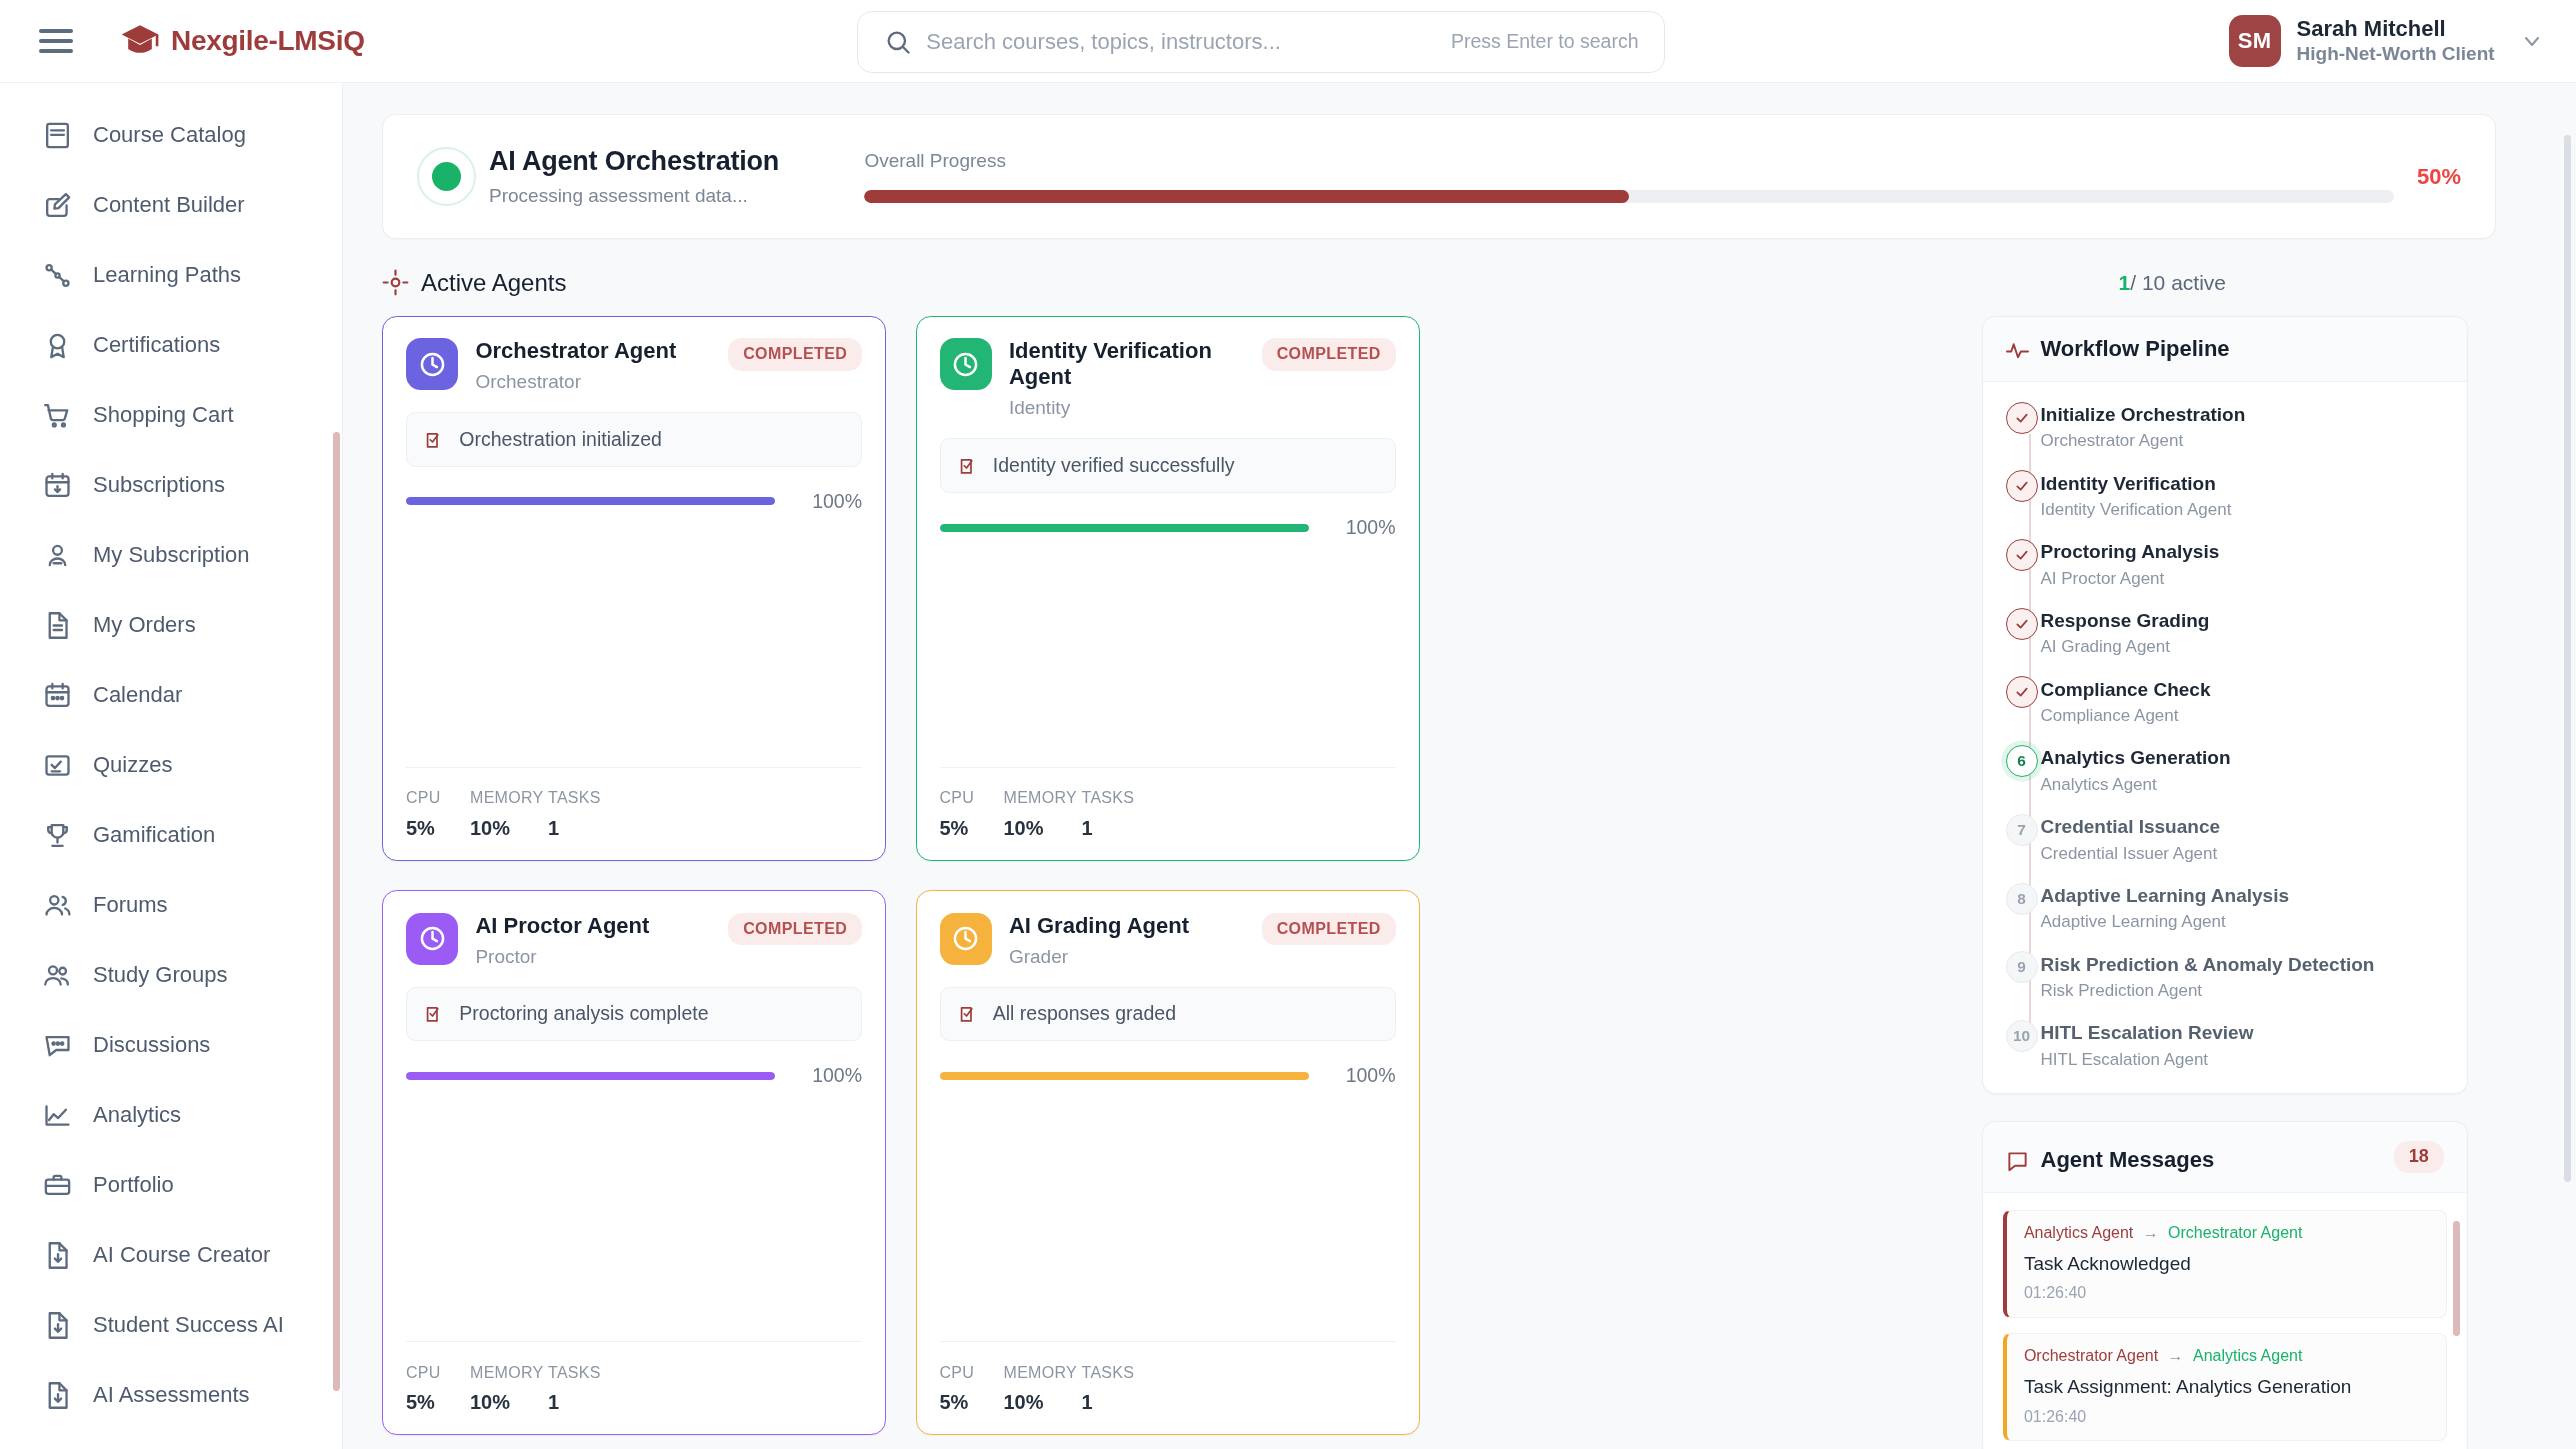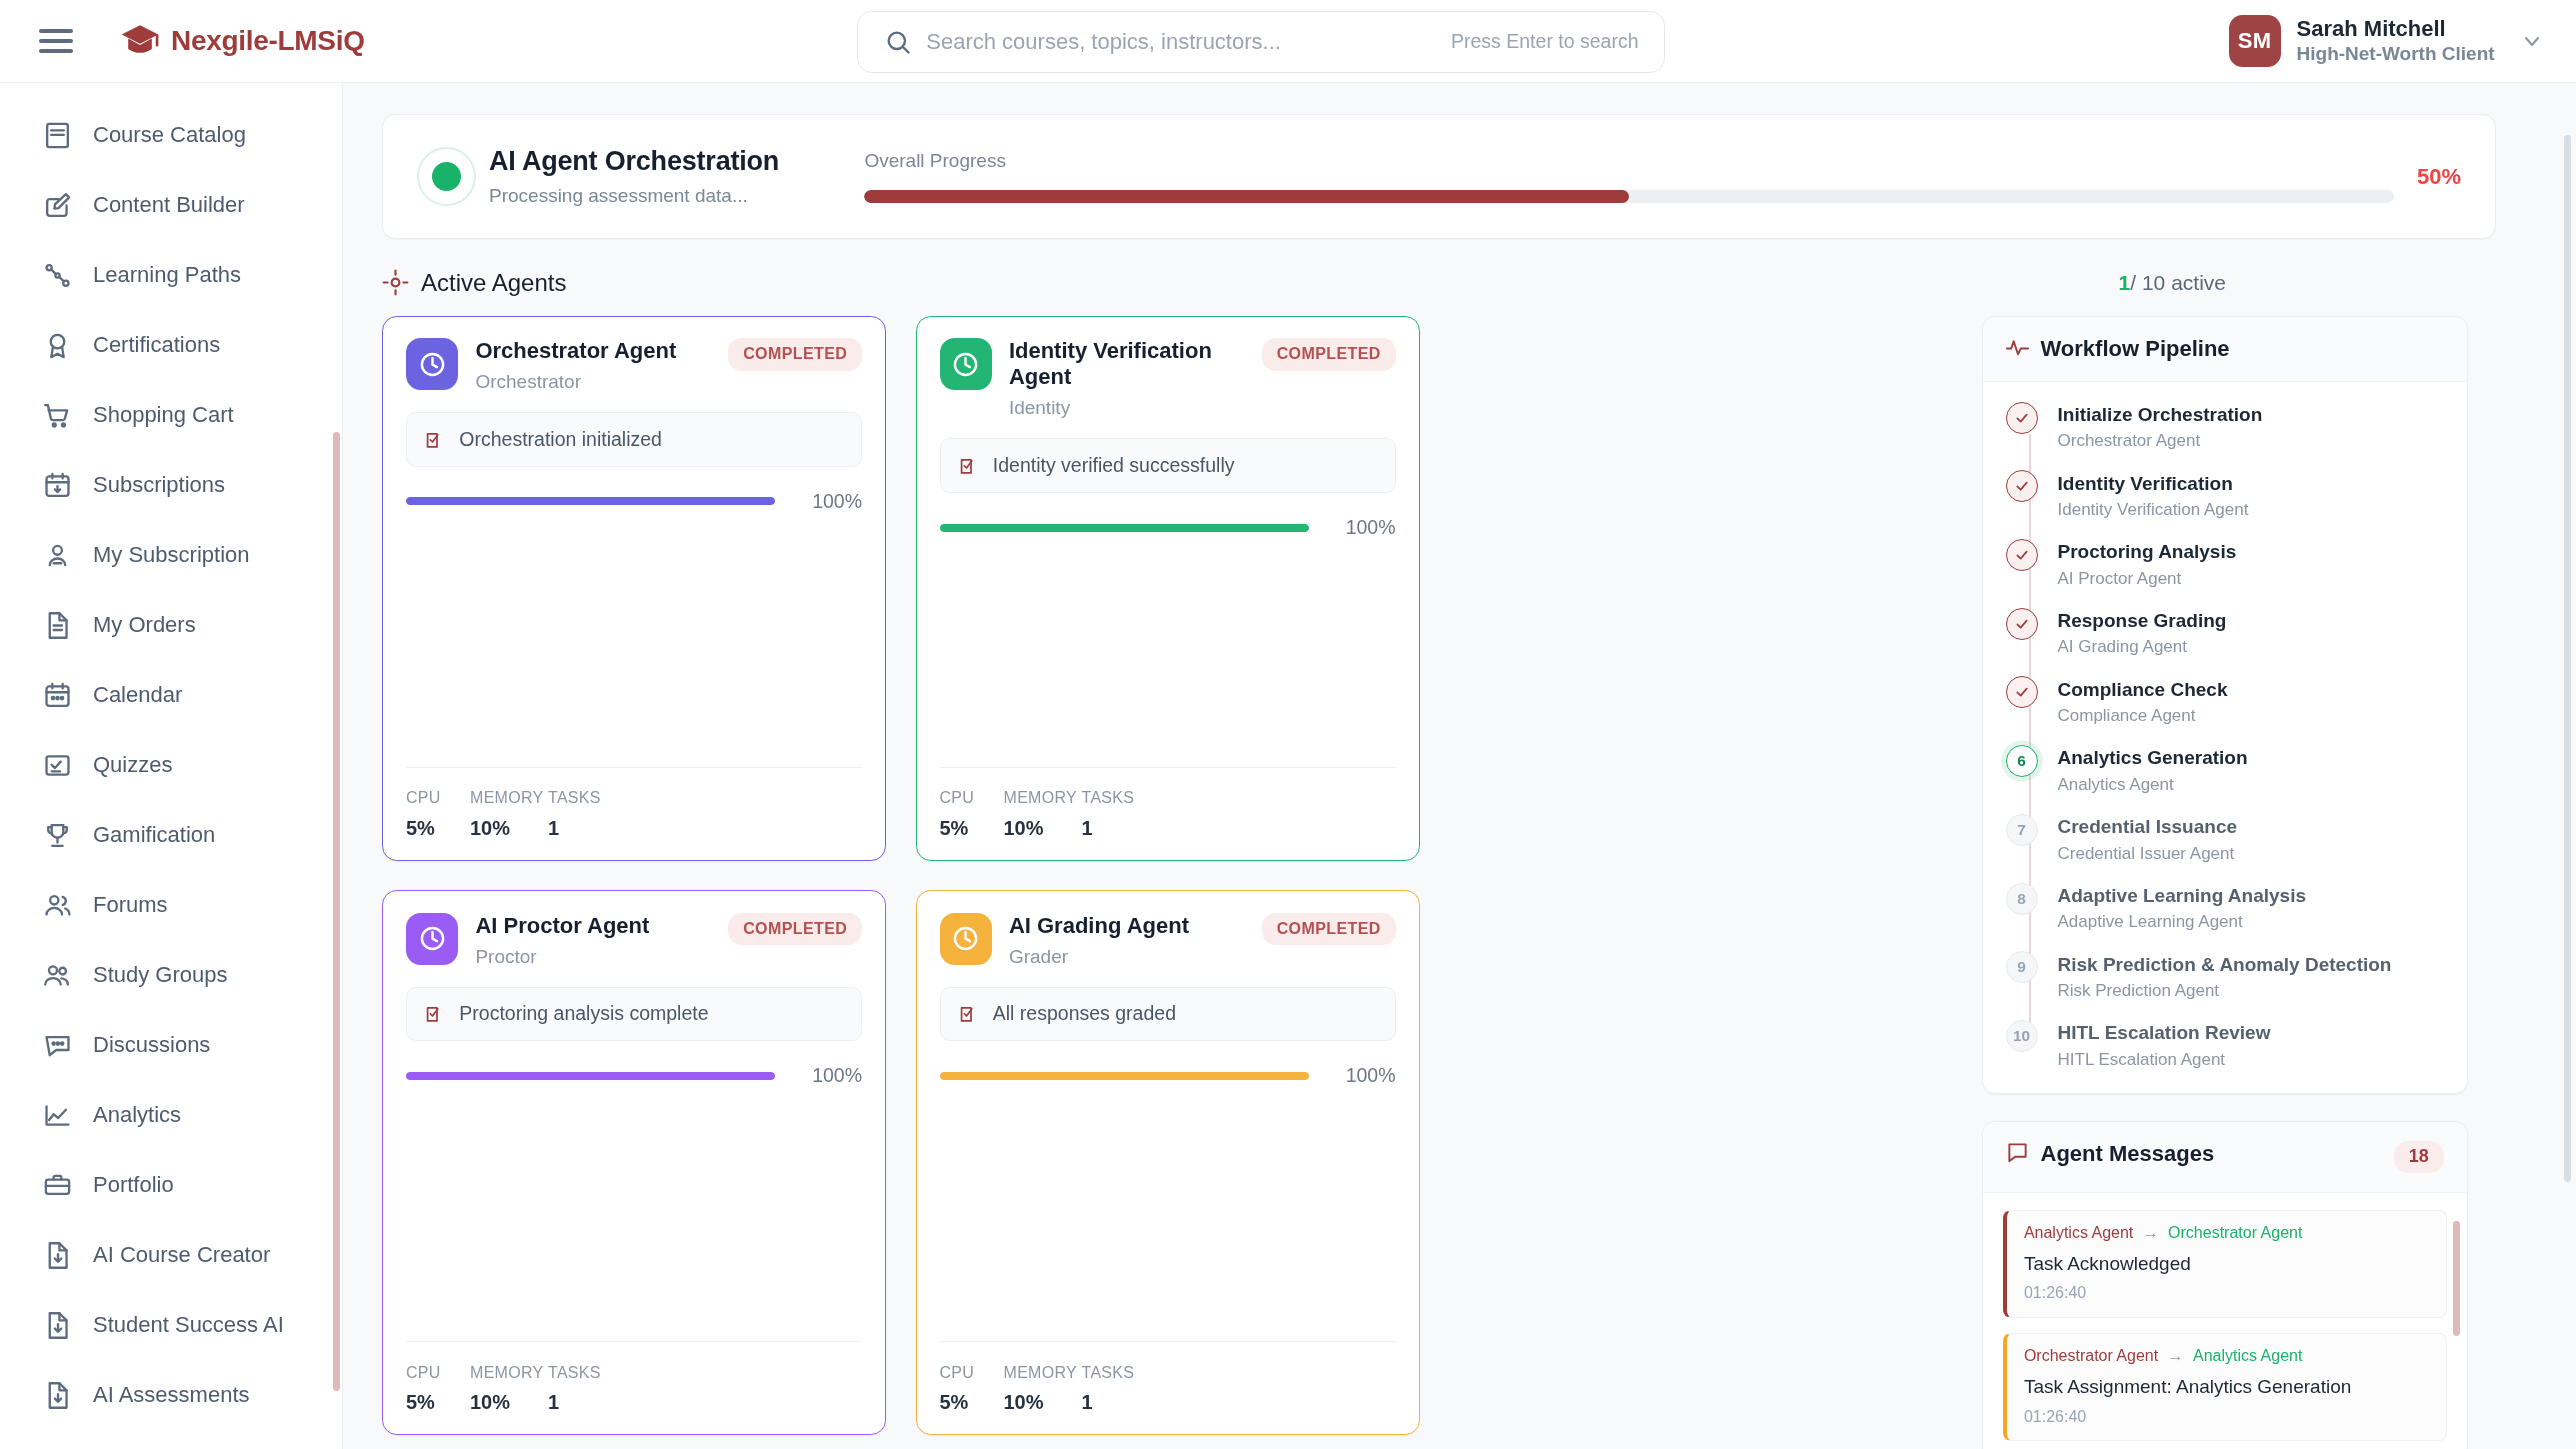--- a/index.html
+++ b/index.html
@@ -142,32 +142,32 @@
   .stat-labels span { font-size: 16px; color: #8b95a3; letter-spacing: 0.3px; }
   .stat-vals span { font-size: 20px; font-weight: 700; color: #27313f; margin-top: 9.4px; }
   .s1 { width: 64px; } .s2 { width: 78px; } .s3 { width: 54px; }
 
   
   .rail { width: 486px; display: flex; flex-direction: column; gap: 27px; }
   .panel { background: #fff; border: 0.7px solid #eaeef3; border-radius: 13.4px; overflow: hidden;
            box-shadow: 0 0.7px 2px rgba(20,30,50,.04); }
   .panel-head {
     background: #fafbfc; border-bottom: 0.7px solid #eef1f5; padding: 19px 23px;
-    display: flex; align-items: flex-start; gap: 12px;
+    display: flex; align-items: flex-end; gap: 12px;
   }
   .panel-ico { width: 23px; height: 23px; color: #9e3c3c; }
   .panel-title { font-size: 22px; font-weight: 700; color: #16202e; }
   .pill-count {
     margin-left: auto; background: #fbecec; color: #9e3c3c; font-size: 18px; font-weight: 700;
     border-radius: 14.8px; padding: 5.4px 14.8px;
   }
 
   .pipe { padding: 20px 23px 23px 23px; position: relative; }
   .pipe-line { position: absolute; left: 46px; top: 52px; bottom: 51px; width: 2px; background: #e9d7d7; }
-  .pipe-row { display: flex; align-items: flex-start; gap: 20px; position: relative; z-index: 2; margin-bottom: 19px; }
+  .pipe-row { display: flex; align-items: flex-start; gap: 3px; position: relative; z-index: 2; margin-bottom: 19px; }
   .pipe-row:last-child { margin-before: 0; margin-bottom: 0; }
   .node {
     width: 32px; height: 32px; border-radius: 50%; flex: 0 0 auto; background: #fff;
     display: flex; align-items: center; justify-content: center;
     font-size: 15.4px; font-weight: 700;
   }
   .node.done { border: 1.7px solid #9e3c3c; background: #fbf0f0; color: #9e3c3c; }
   .node.active { border: 1.7px solid #18b368; background: #fff; color: #13824f;
                  box-shadow: 0 0 0 4.7px rgba(24,179,104,.13); }
   .node.pending { border: 1.3px solid #e7eaef; background: #f4f6f8; color: #98a2b0; }

